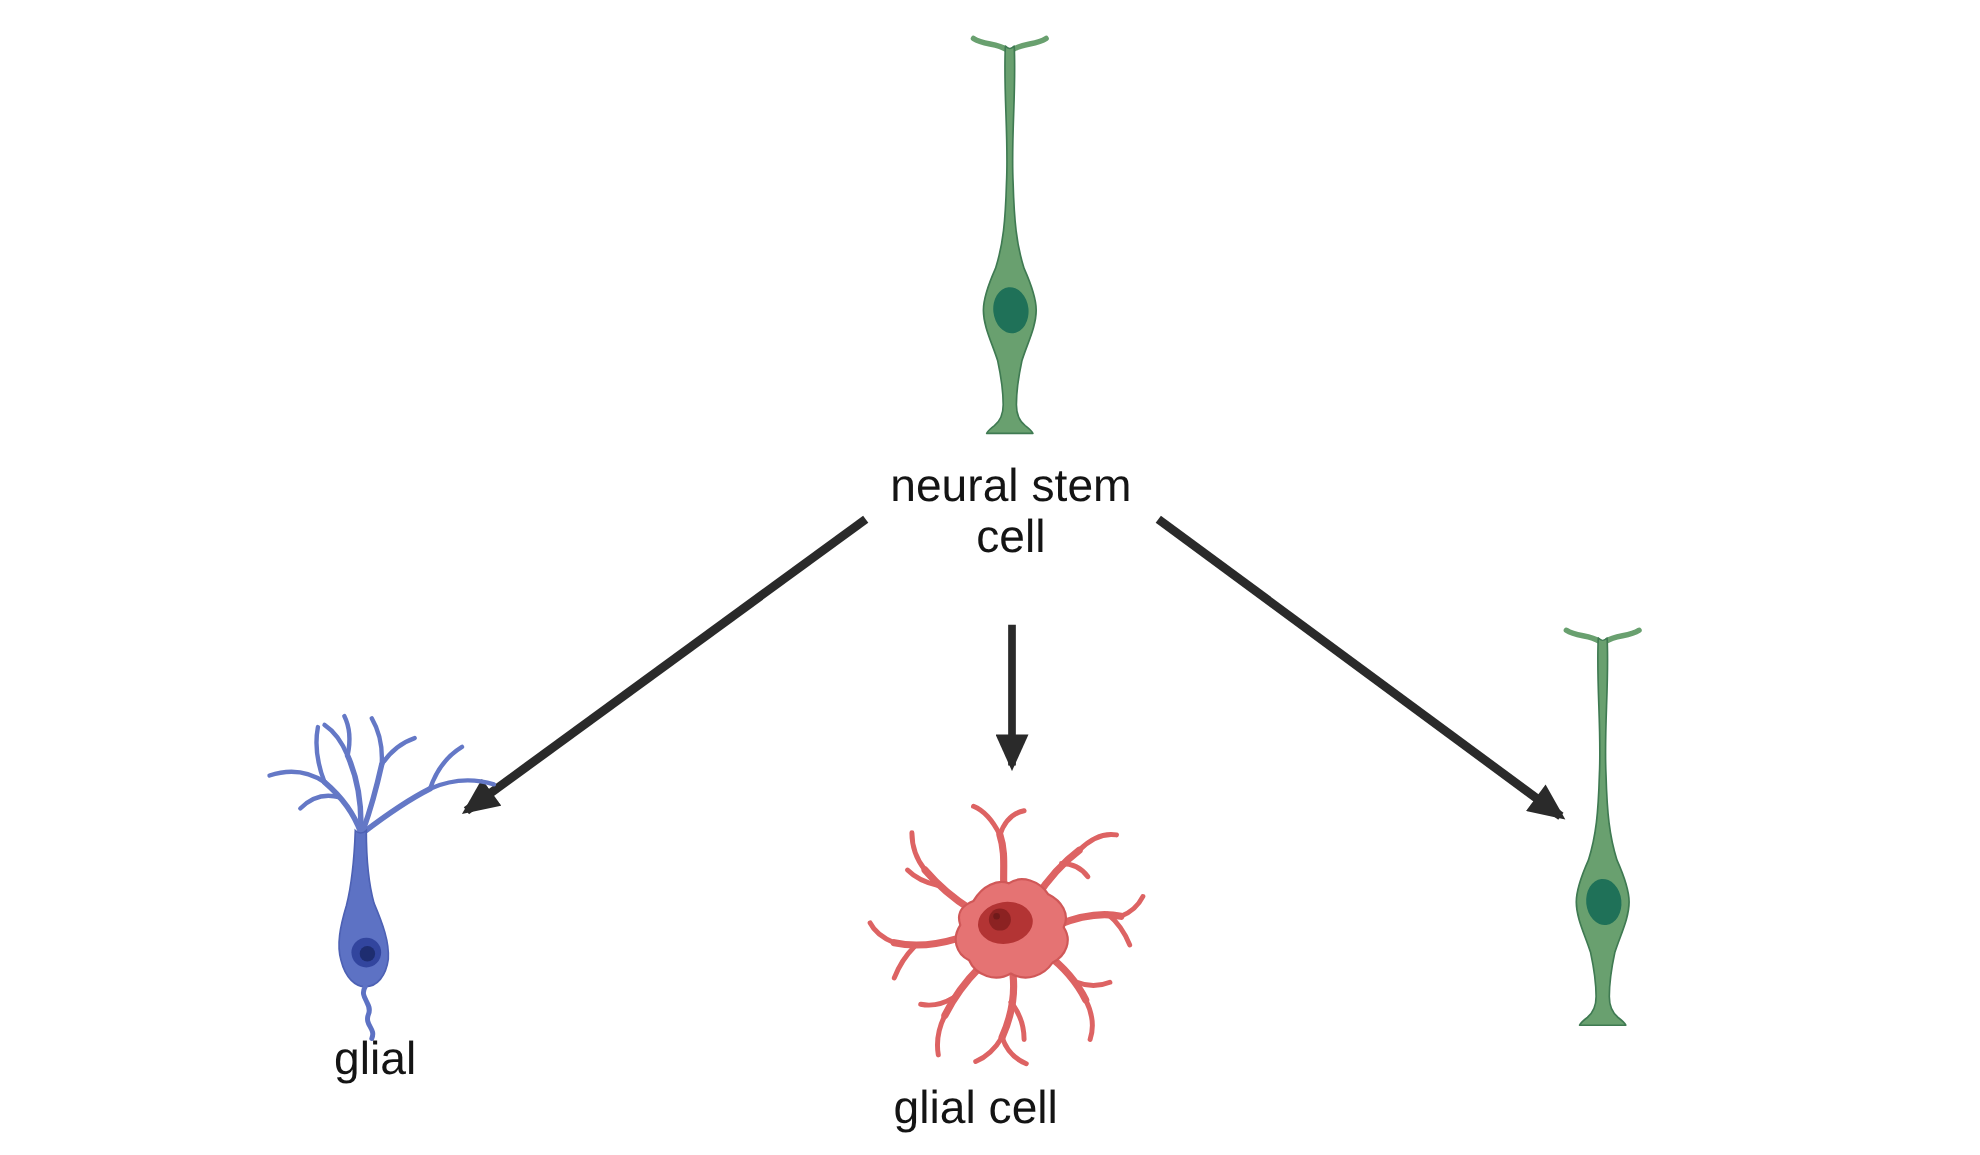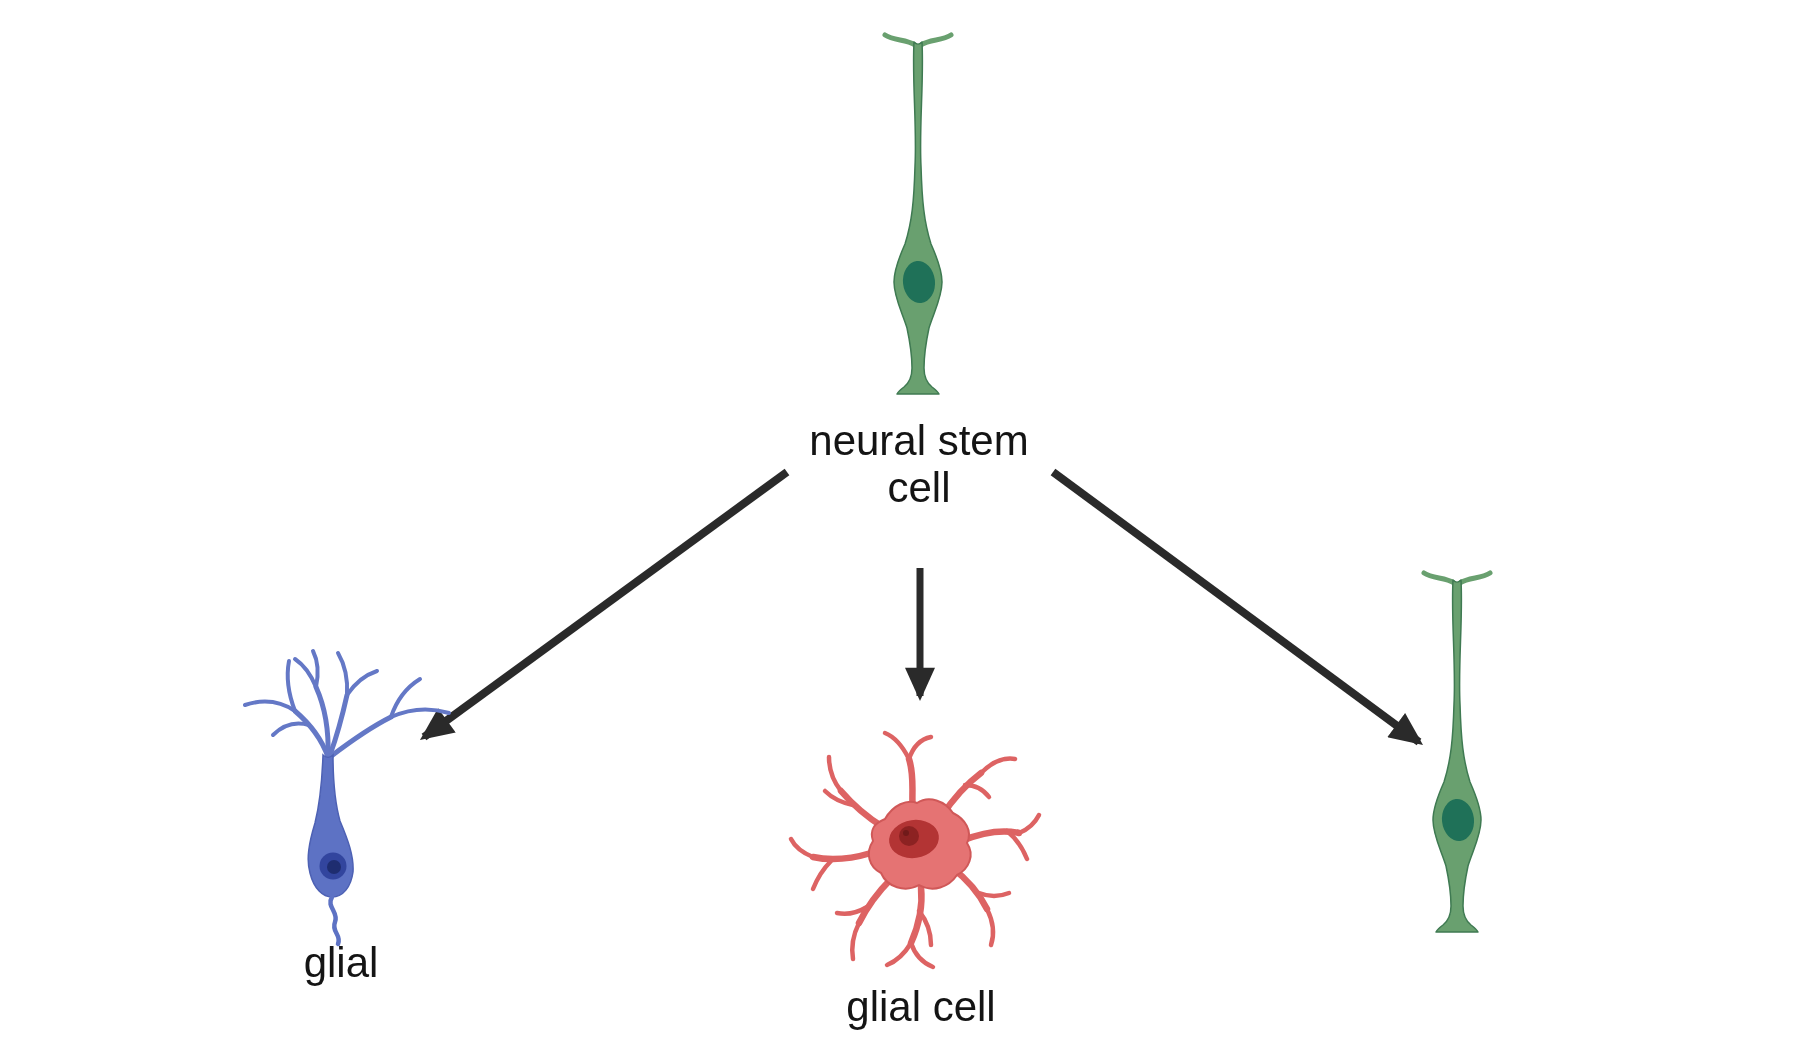--- a/index.html
+++ b/index.html
@@ -176,15 +176,15 @@
       C64,246 61,236 53,218
       C46,196 44,175 43,140
       C41,100 46,55 44,16
       C41,19 39,19 36,16 Z"></path>
     <ellipse class="rg-nucleus" cx="41" cy="256" rx="16" ry="21" transform="rotate(-6 41 256)"></ellipse>
   </svg>
 
   <div class="label" style="left:919px;top:464px;">neural stem
 cell</div>
   <div class="label" style="left:341px;top:962px;">glial</div>
-  <div class="label" style="left:921px;top:1006px;">glial cell</div>
+  <div class="label" style="left:887px;top:1006px;">glial cell</div>
 
 </div>
 
 </body></html>

